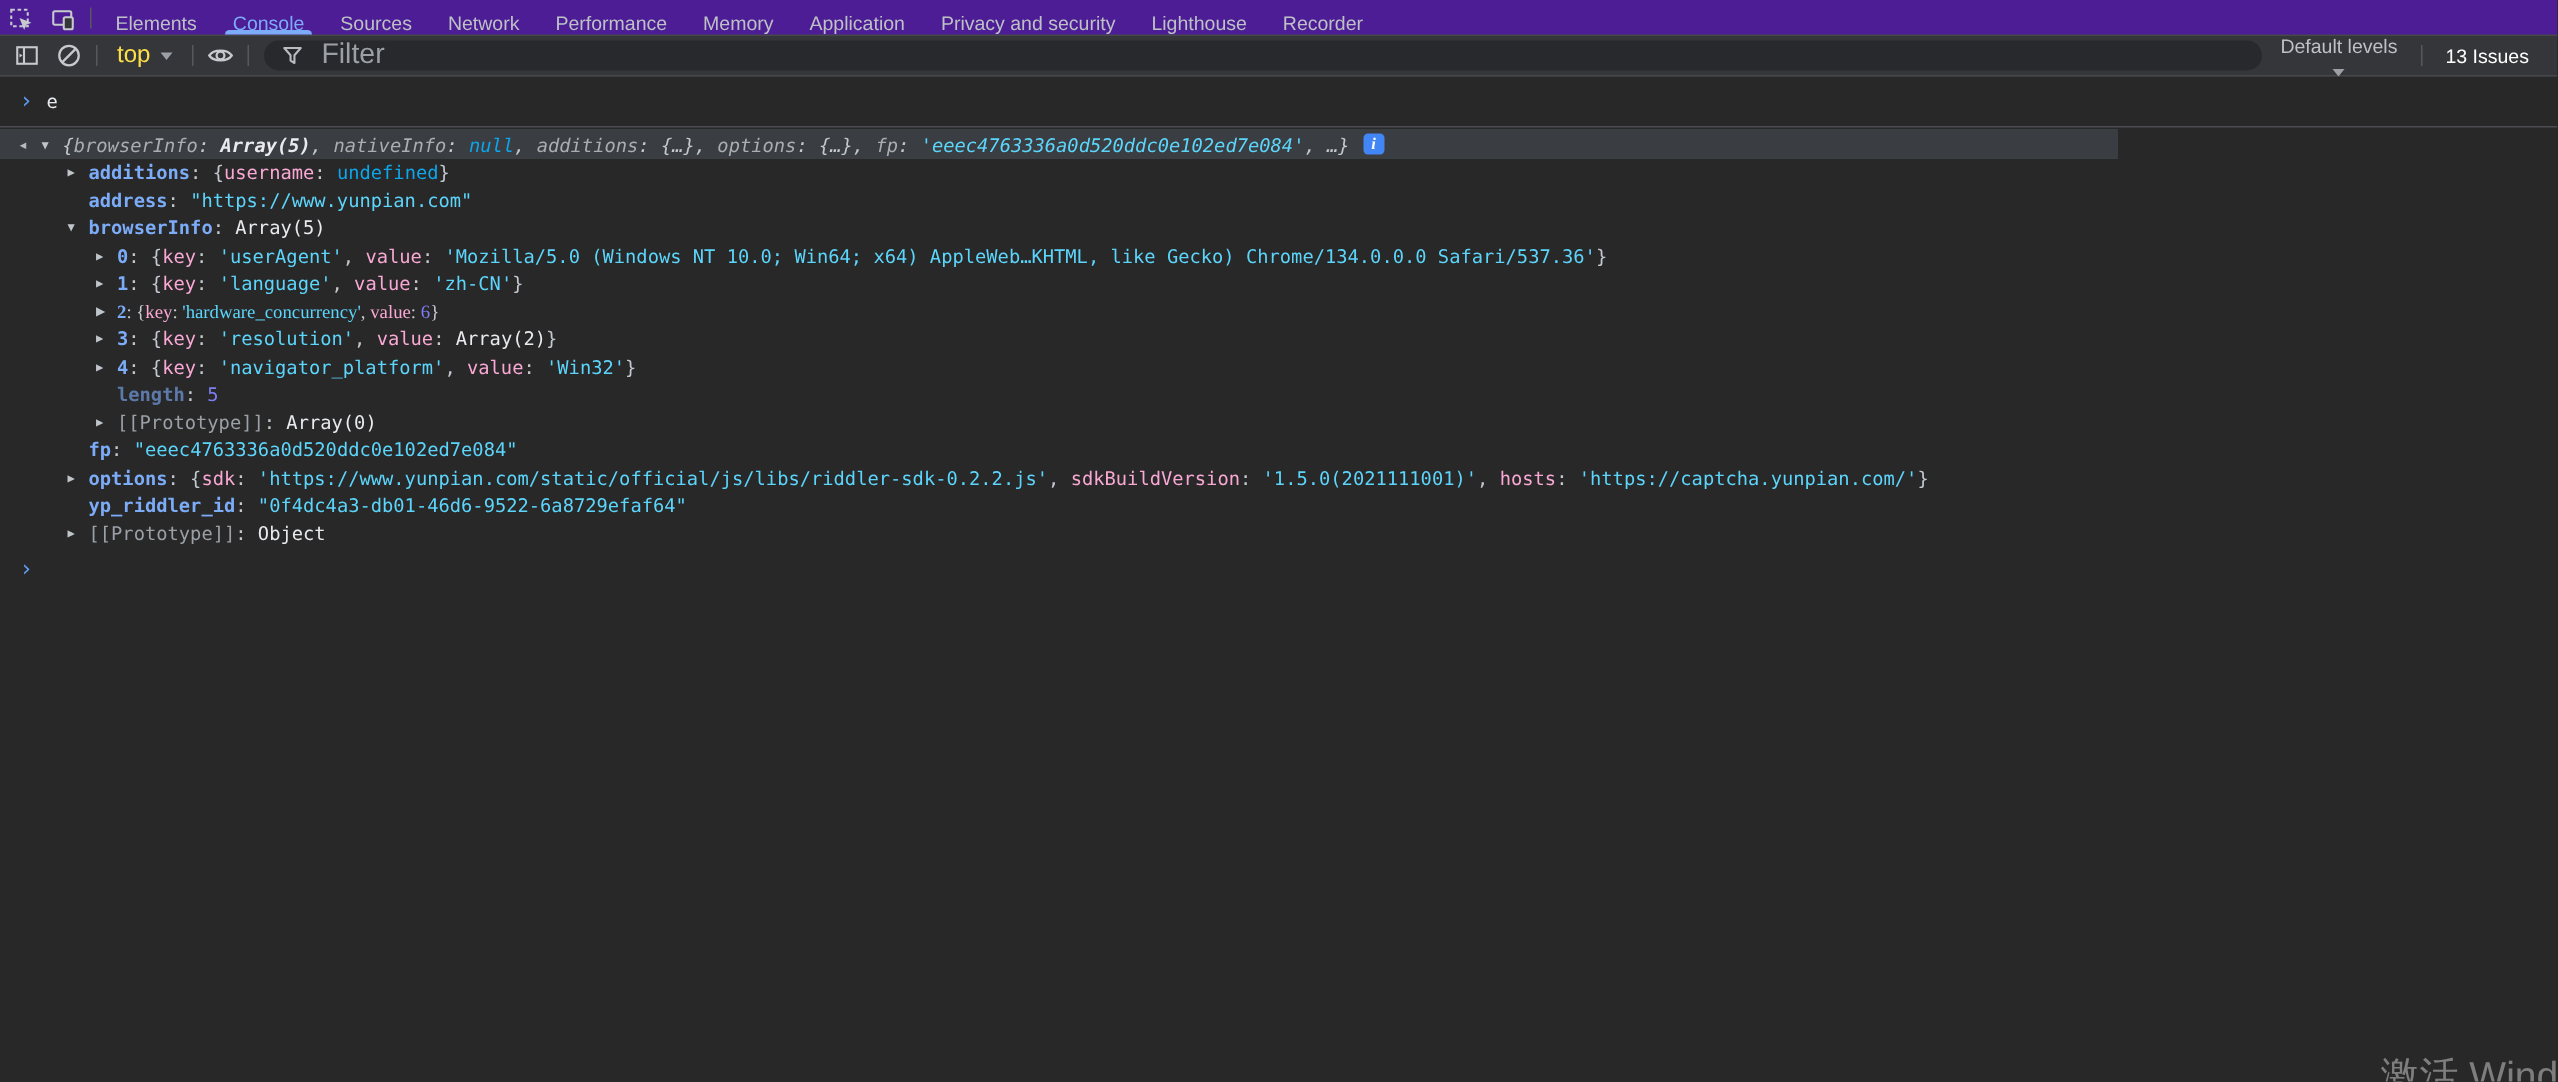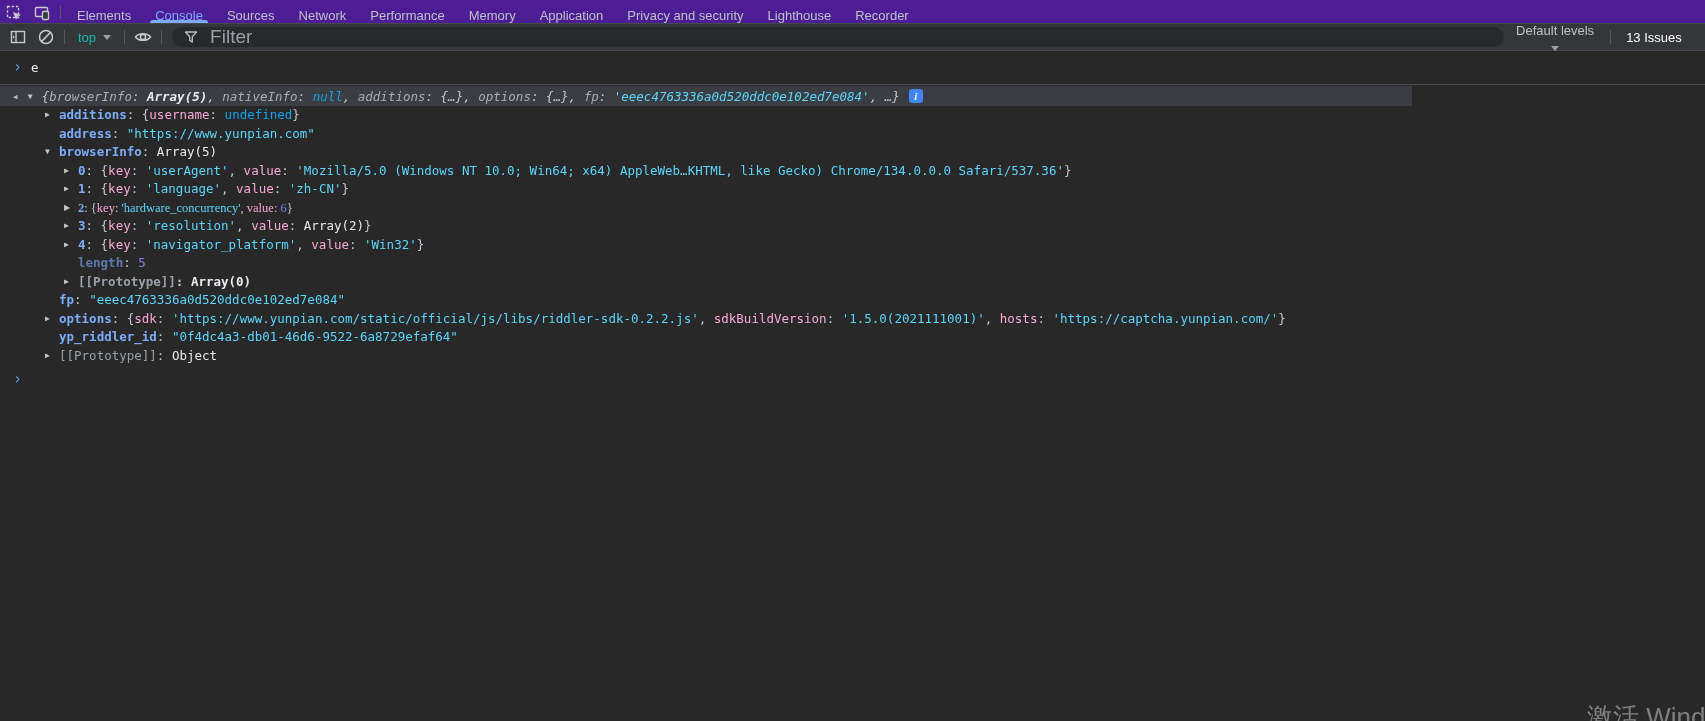--- a/index.html
+++ b/index.html
@@ -18,21 +18,21 @@
   .vdiv { width:1px; height:14px; background:#56585c; margin:0 4px; align-self:center; flex:0 0 auto; }
   .tabs { display:flex; align-items:stretch; }
   .tab { padding:0 12px; display:flex; align-items:center; color:#bdc1c6; font-size:13px; position:relative; white-space:nowrap; cursor:default; }
   .tab.active { color:#7cacf8; }
   .tab.active::after { content:""; position:absolute; left:7px; right:7px; bottom:0; height:3px; border-radius:3px 3px 0 0; background:#7cacf8; }
   
   .toolbar {
     height:27px; background:#35363a; border-bottom:1px solid #47484c;
     display:flex; align-items:center; padding:0 4px; white-space:nowrap;
   }
-  .ctx { display:flex; align-items:center; gap:7px; color:#14b8a6; font-size:13px; padding:0 9px;justify-content:center; }
+  .ctx { display:flex; align-items:center; gap:7px; color:#fde047; font-size:16px; padding:0 9px;justify-content:center; }
   .caret-down { width:0; height:0; border-left:4px solid transparent; border-right:4px solid transparent; border-top:5px solid #9aa0a6; }
   .filterbox {
     width:1332px; flex:0 0 auto; height:20px; margin-left:6px;
     background:#28292c; border-radius:11px;
     display:flex; align-items:center; gap:9px; padding:0 11px;
   }
   .filterbox input {
     flex:1; background:transparent; border:none; outline:none;
     color:#e8eaed; font-size:19px; font-family:"Liberation Sans", sans-serif;
   }
@@ -179,21 +179,21 @@
   <div class="tree" id="tree">
       <div class="trow" style="padding-left: 45px;"><span class="tri">▶</span><span class="t-nm">additions</span><span class="t-p">: </span><span class="t-p">{</span><span class="t-k">username</span><span class="t-p">: </span><span class="t-u">undefined</span><span class="t-p">}</span></div>
       <div class="trow" style="padding-left: 45px;"><span class="tri"></span><span class="t-nm">address</span><span class="t-p">: </span><span class="t-s">"https://www.yunpian.com"</span></div>
       <div class="trow" style="padding-left: 45px;"><span class="tri">▼</span><span class="t-nm">browserInfo</span><span class="t-p">: </span><span class="t-o">Array(5)</span></div>
       <div class="trow" style="padding-left: 64px;"><span class="tri">▶</span><span class="t-nm">0</span><span class="t-p">: {</span><span class="t-k">key</span><span class="t-p">: </span><span class="t-s">'userAgent'</span><span class="t-p">, </span><span class="t-k">value</span><span class="t-p">: </span><span class="t-s">'Mozilla/5.0 (Windows NT 10.0; Win64; x64) AppleWeb…KHTML, like Gecko) Chrome/134.0.0.0 Safari/537.36'</span><span class="t-p">}</span></div>
       <div class="trow" style="padding-left: 64px;"><span class="tri">▶</span><span class="t-nm">1</span><span class="t-p">: {</span><span class="t-k">key</span><span class="t-p">: </span><span class="t-s">'language'</span><span class="t-p">, </span><span class="t-k">value</span><span class="t-p">: </span><span class="t-s">'zh-CN'</span><span class="t-p">}</span></div>
       <div class="trow" style="padding-left: 64px; font-family: Liberation Serif, serif;"><span class="tri">▶</span><span class="t-nm">2</span><span class="t-p">: {</span><span class="t-k">key</span><span class="t-p">: </span><span class="t-s">'hardware_concurrency'</span><span class="t-p">, </span><span class="t-k">value</span><span class="t-p">: </span><span class="t-n">6</span><span class="t-p">}</span></div>
       <div class="trow" style="padding-left: 64px;"><span class="tri">▶</span><span class="t-nm">3</span><span class="t-p">: {</span><span class="t-k">key</span><span class="t-p">: </span><span class="t-s">'resolution'</span><span class="t-p">, </span><span class="t-k">value</span><span class="t-p">: </span><span class="t-o">Array(2)</span><span class="t-p">}</span></div>
       <div class="trow" style="padding-left: 64px;"><span class="tri">▶</span><span class="t-nm">4</span><span class="t-p">: {</span><span class="t-k">key</span><span class="t-p">: </span><span class="t-s">'navigator_platform'</span><span class="t-p">, </span><span class="t-k">value</span><span class="t-p">: </span><span class="t-s">'Win32'</span><span class="t-p">}</span></div>
       <div class="trow" style="padding-left: 64px;"><span class="tri"></span><span class="t-dn">length</span><span class="t-p">: </span><span class="t-n">5</span></div>
-      <div class="trow" style="padding-left: 64px; font-weight: bold;"><span class="tri">▶</span><span class="t-pn">[[Prototype]]</span><span class="t-p">: </span><span class="t-o">Array(0)</span></div>
+      <div class="trow" style="padding-left: 64px;"><span class="tri">▶</span><span class="t-pn">[[Prototype]]</span><span class="t-p">: </span><span class="t-o">Array(0)</span></div>
       <div class="trow" style="padding-left: 45px;"><span class="tri"></span><span class="t-nm">fp</span><span class="t-p">: </span><span class="t-s">"eeec4763336a0d520ddc0e102ed7e084"</span></div>
       <div class="trow" style="padding-left: 45px;"><span class="tri">▶</span><span class="t-nm">options</span><span class="t-p">: {</span><span class="t-k">sdk</span><span class="t-p">: </span><span class="t-s">'https://www.yunpian.com/static/official/js/libs/riddler-sdk-0.2.2.js'</span><span class="t-p">, </span><span class="t-k">sdkBuildVersion</span><span class="t-p">: </span><span class="t-s">'1.5.0(2021111001)'</span><span class="t-p">, </span><span class="t-k">hosts</span><span class="t-p">: </span><span class="t-s">'https://captcha.yunpian.com/'</span><span class="t-p">}</span></div>
       <div class="trow" style="padding-left: 45px;"><span class="tri"></span><span class="t-nm">yp_riddler_id</span><span class="t-p">: </span><span class="t-s">"0f4dc4a3-db01-46d6-9522-6a8729efaf64"</span></div>
       <div class="trow" style="padding-left: 45px;"><span class="tri">▶</span><span class="t-pn">[[Prototype]]</span><span class="t-p">: </span><span class="t-o">Object</span></div>
     </div>
 
   <div class="prompt-row">
     <span class="chevron">›</span>
   </div>
 </div>

